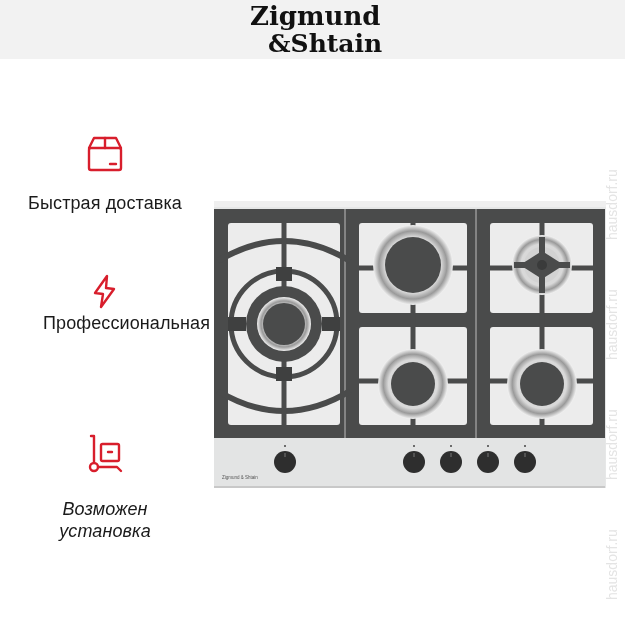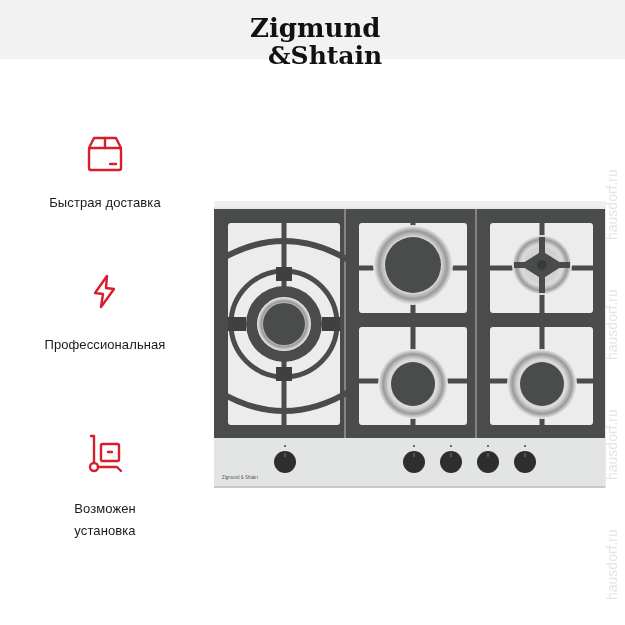--- a/index.html
+++ b/index.html
@@ -1,23 +1,23 @@
 <!DOCTYPE html>
 <html><head>
 <meta charset="utf-8">
 <style>
   html, body { margin:0; padding:0; }
   body { width:625px; height:625px; background:#ffffff; position:relative; overflow:hidden;
          font-family:"Liberation Sans", "DejaVu Sans", sans-serif; }
   .header { position:absolute; left:0; top:0; width:625px; height:59px; background:#f2f2f2; }
-  .logo { position:absolute; left:0; top:12px; width:522px; height:59px; }
+  .logo { position:absolute; left:0; top:0; width:522px; height:59px; }
   .logo svg { display:block; }
   .feature { position:absolute; left:0; width:210px; text-align:center; }
   .feature .icon { display:block; margin:0 auto; }
-  .feature .label { display:block; color:#1a1a1a; font-size:13px; line-height:22px; letter-spacing:0.1px; }
+  .feature .label { display:block; color:#1a1a1a; font-size:18px; line-height:22px; letter-spacing:0.1px; }
   .hob { position:absolute; left:214px; top:201px; width:392px; height:287px; }
   .watermark { position:absolute; right:2px; top:0; width:22px; height:625px; }
 </style>
 </head>
 <body>
 
 <div class="header"></div>
 <div class="logo">
   <svg width="625" height="59" viewBox="0 0 625 59">
     <text x="250" y="25" font-family="'DejaVu Serif', serif" font-weight="bold" font-size="26" fill="#111">Zigmund</text>
@@ -34,24 +34,24 @@
       <line x1="29" y1="34" x2="35" y2="34"></line>
     </g>
   </svg>
   <span class="label" style="margin-top:14px;">Быстрая доставка</span>
 </div>
 
 <div class="feature" style="top:272px;">
   <svg class="icon" width="40" height="40" viewBox="0 0 40 40">
     <path d="M22 4 L10 21 L18 22 L16 35 L29 17 L21 16 Z" fill="none" stroke="#d81e2c" stroke-width="2.4" stroke-linejoin="round"></path>
   </svg>
-  <span class="label" style="margin-top:22px;">Профессиональная</span>
+  <span class="label" style="text-align:right;">Профессиональная</span>
 </div>
 
-<div class="feature" style="top:432px;">
+<div class="feature" style="top:432px;font-style:italic;">
   <svg class="icon" width="48" height="44" viewBox="0 0 48 44">
     <g fill="none" stroke="#d81e2c" stroke-width="2.4" stroke-linejoin="round" stroke-linecap="round">
       <path d="M10 4 H13 V30"></path>
       <circle cx="13" cy="35" r="4"></circle>
       <path d="M17 35 H36 L40 39"></path>
       <rect x="20" y="12" width="18" height="17" rx="1.5"></rect>
       <line x1="27" y1="20" x2="31" y2="20"></line>
     </g>
   </svg>
   <span class="label" style="margin-top:22px;">Возможен</span>

